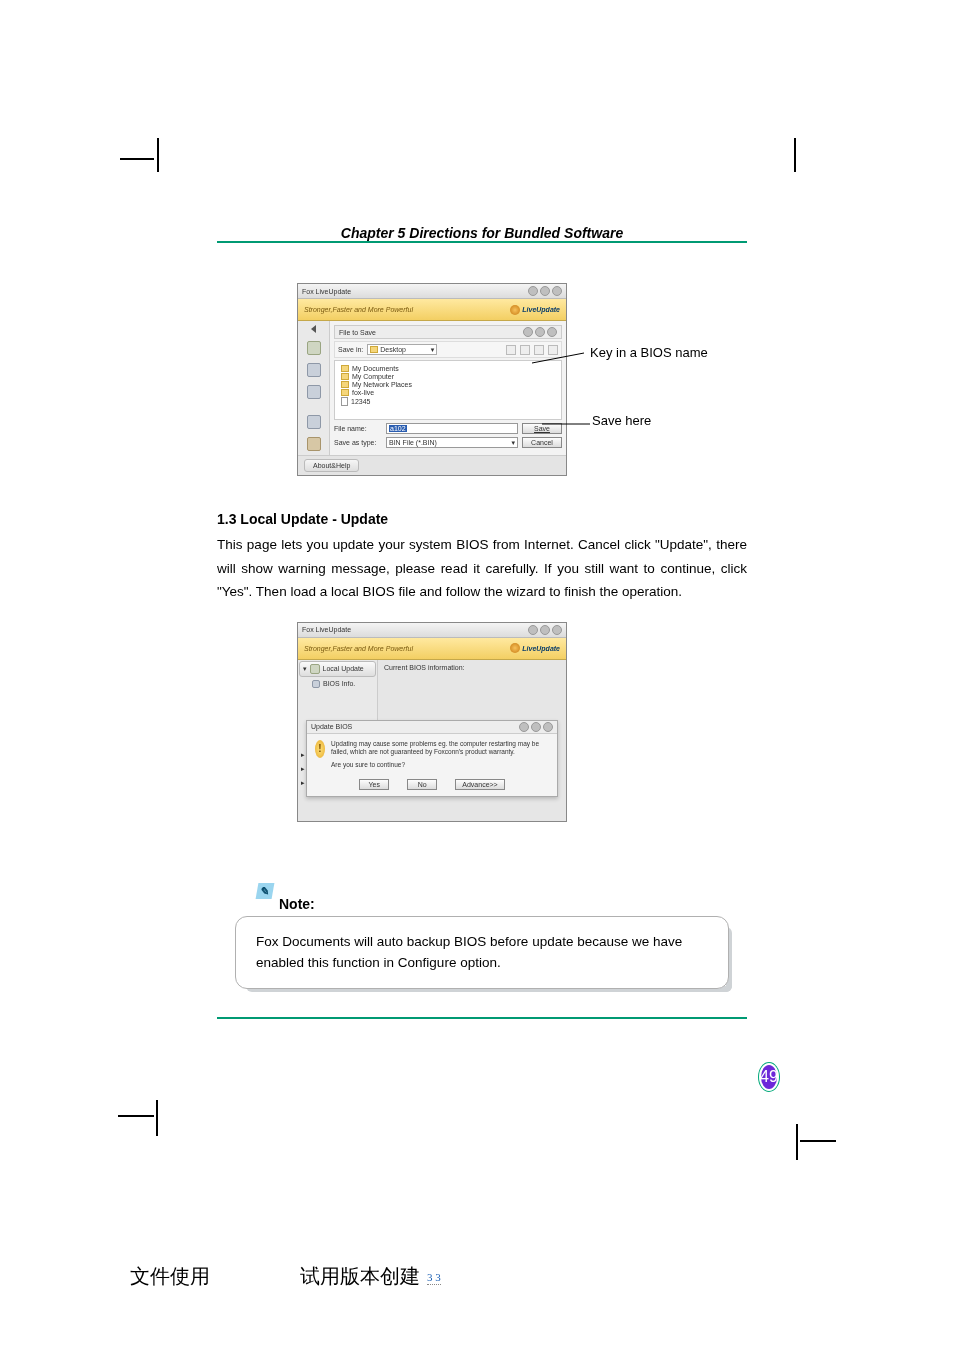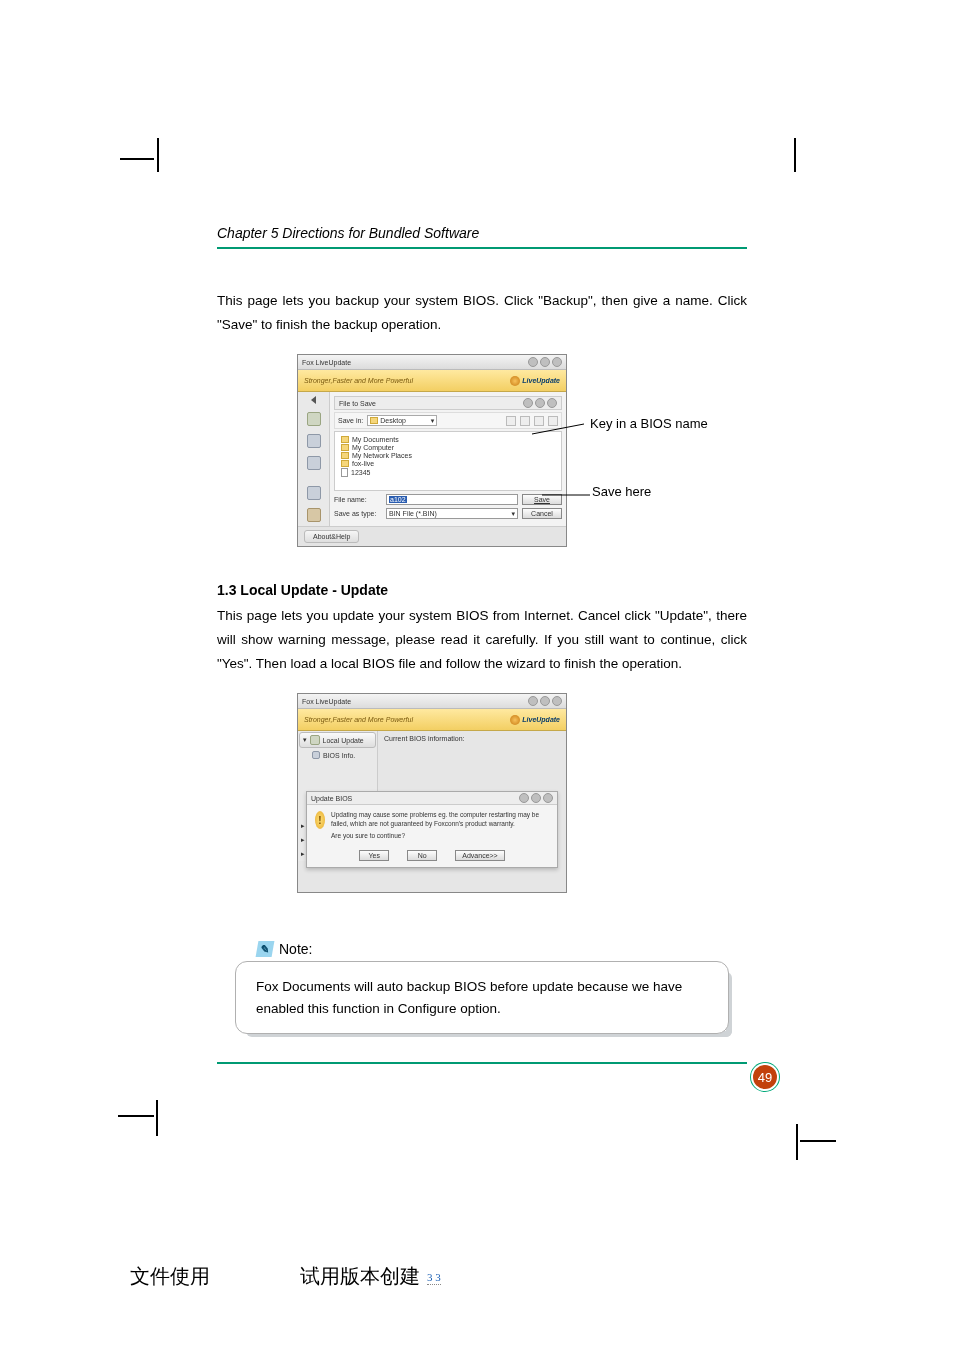--- a/index.html
+++ b/index.html
@@ -12,25 +12,24 @@
     color: #000;
     position: relative;
   }
   .page {
     position: absolute;
     left: 217px;
     top: 225px;
     width: 530px;
   }
   .chapter-header {
-    text-align: left;
+    text-align: center;
     font-style: italic;
-    font-weight: normal;
+    font-weight: bold;
     font-size: 14px;
-    padding-bottom: 6px;
     border-bottom: 2px solid #009a73;
     margin-bottom: 40px;
   }
   .section-title {
     font-weight: bold;
     font-size: 14px;
     margin: 0 0 6px 0;
   }
   .body-text {
     font-size: 13.5px;
@@ -184,41 +183,41 @@
   }
   .note-header{
     display:flex;align-items:center;gap:6px;margin-left:40px;margin-bottom:4px;
   }
   .note-icon{
     width:16px;height:16px;background:#9ad5ef;
     display:flex;align-items:center;justify-content:center;
     color:#0b4e6e;font-weight:bold;font-size:11px;
     transform:skewX(-10deg);
   }
-  .note-label{font-weight:normal;font-size:14px;}
+  .note-label{font-weight:bold;font-size:14px;margin-top:26px;}
   .note-box{
     position:relative;
     border:1px solid #b0b0b0;border-radius:12px;
     padding:14px 20px;margin:0 18px;
     font-size:13.5px;line-height:1.6;
     background:#fff;
   }
   .note-shadow{
     position:absolute;right:-4px;top:10px;bottom:-4px;width:6px;
     background:#cfd3d6;border-radius:0 10px 10px 0;z-index:-1;
   }
   .note-shadow-b{
     position:absolute;left:10px;right:-4px;bottom:-4px;height:6px;
     background:#cfd3d6;border-radius:0 0 10px 10px;z-index:-1;
   }
   .page-num-circle{
     position:absolute;
     right:-30px; top: 840px;
-    width:24px;height:24px;border-radius:50%;
-    background:#c2410c;color:#fff;font-size:13px;
+    width:16px;height:24px;border-radius:50%;
+    background:#6d28d9;color:#fff;font-size:16px;
     display:flex;align-items:center;justify-content:center;
     box-shadow:0 0 0 2px #fff, 0 0 0 3px #00a97a;
   }
   .green-rule{
     border-top:2px solid #009a73;margin:10px 0 0 0;
   }
   .footer {
     position:absolute;
     left:130px; right:140px;
     top:1263px;
@@ -247,21 +246,20 @@
 
 <div class="cm cm-h" style="top:1115px;left:118px;width:36px"></div>
 <div class="cm cm-v" style="top:1100px;left:156px;height:36px"></div>
 <div class="cm cm-h" style="top:1140px;right:118px;width:36px"></div>
 <div class="cm cm-v" style="top:1124px;right:156px;height:36px"></div>
 
 <div class="page">
 
   <div class="chapter-header">Chapter 5    Directions for Bundled Software</div>
 
-  <p class="body-text">This page lets you backup your system BIOS. Click "Backup", then give a name. Click "Save" to finish the backup operation.</p>
 
   <div class="fig-wrap" style="height:200px">
     <div class="app-window">
       <div class="titlebar">
         <span>Fox LiveUpdate</span>
         <span class="winbtns">
           <span class="winbtn"></span>
           <span class="winbtn"></span>
           <span class="winbtn"></span>
         </span>

